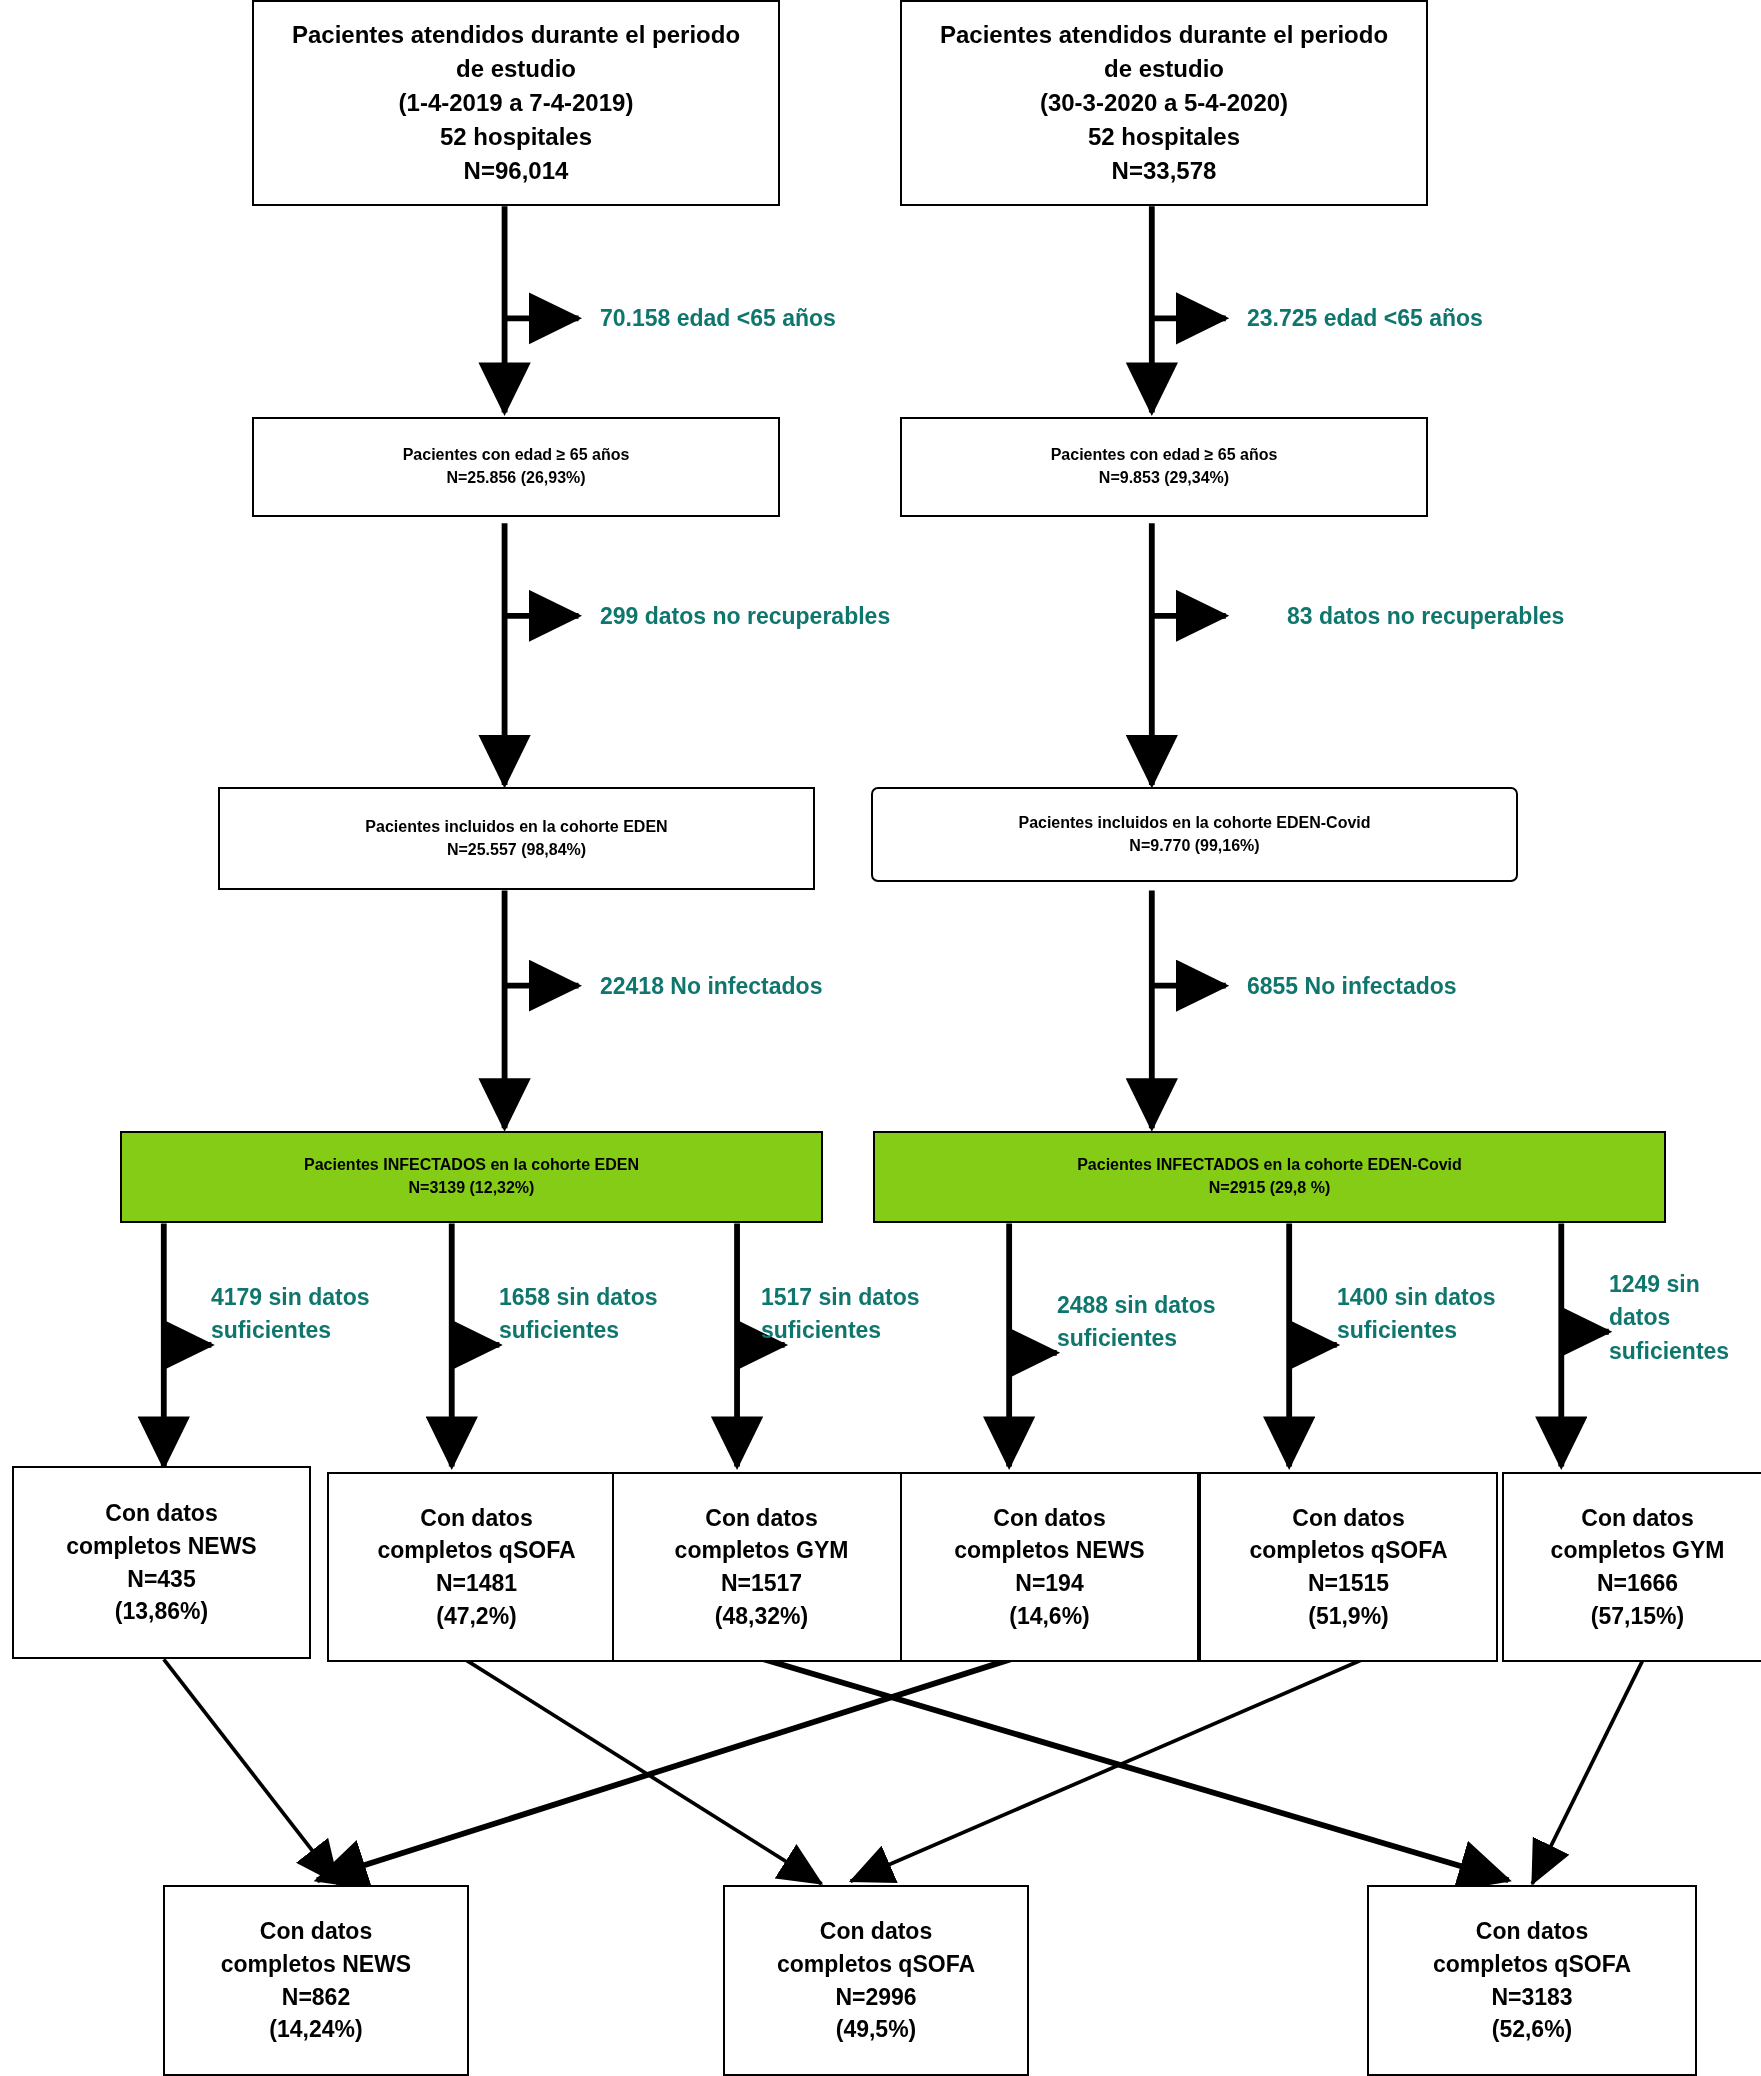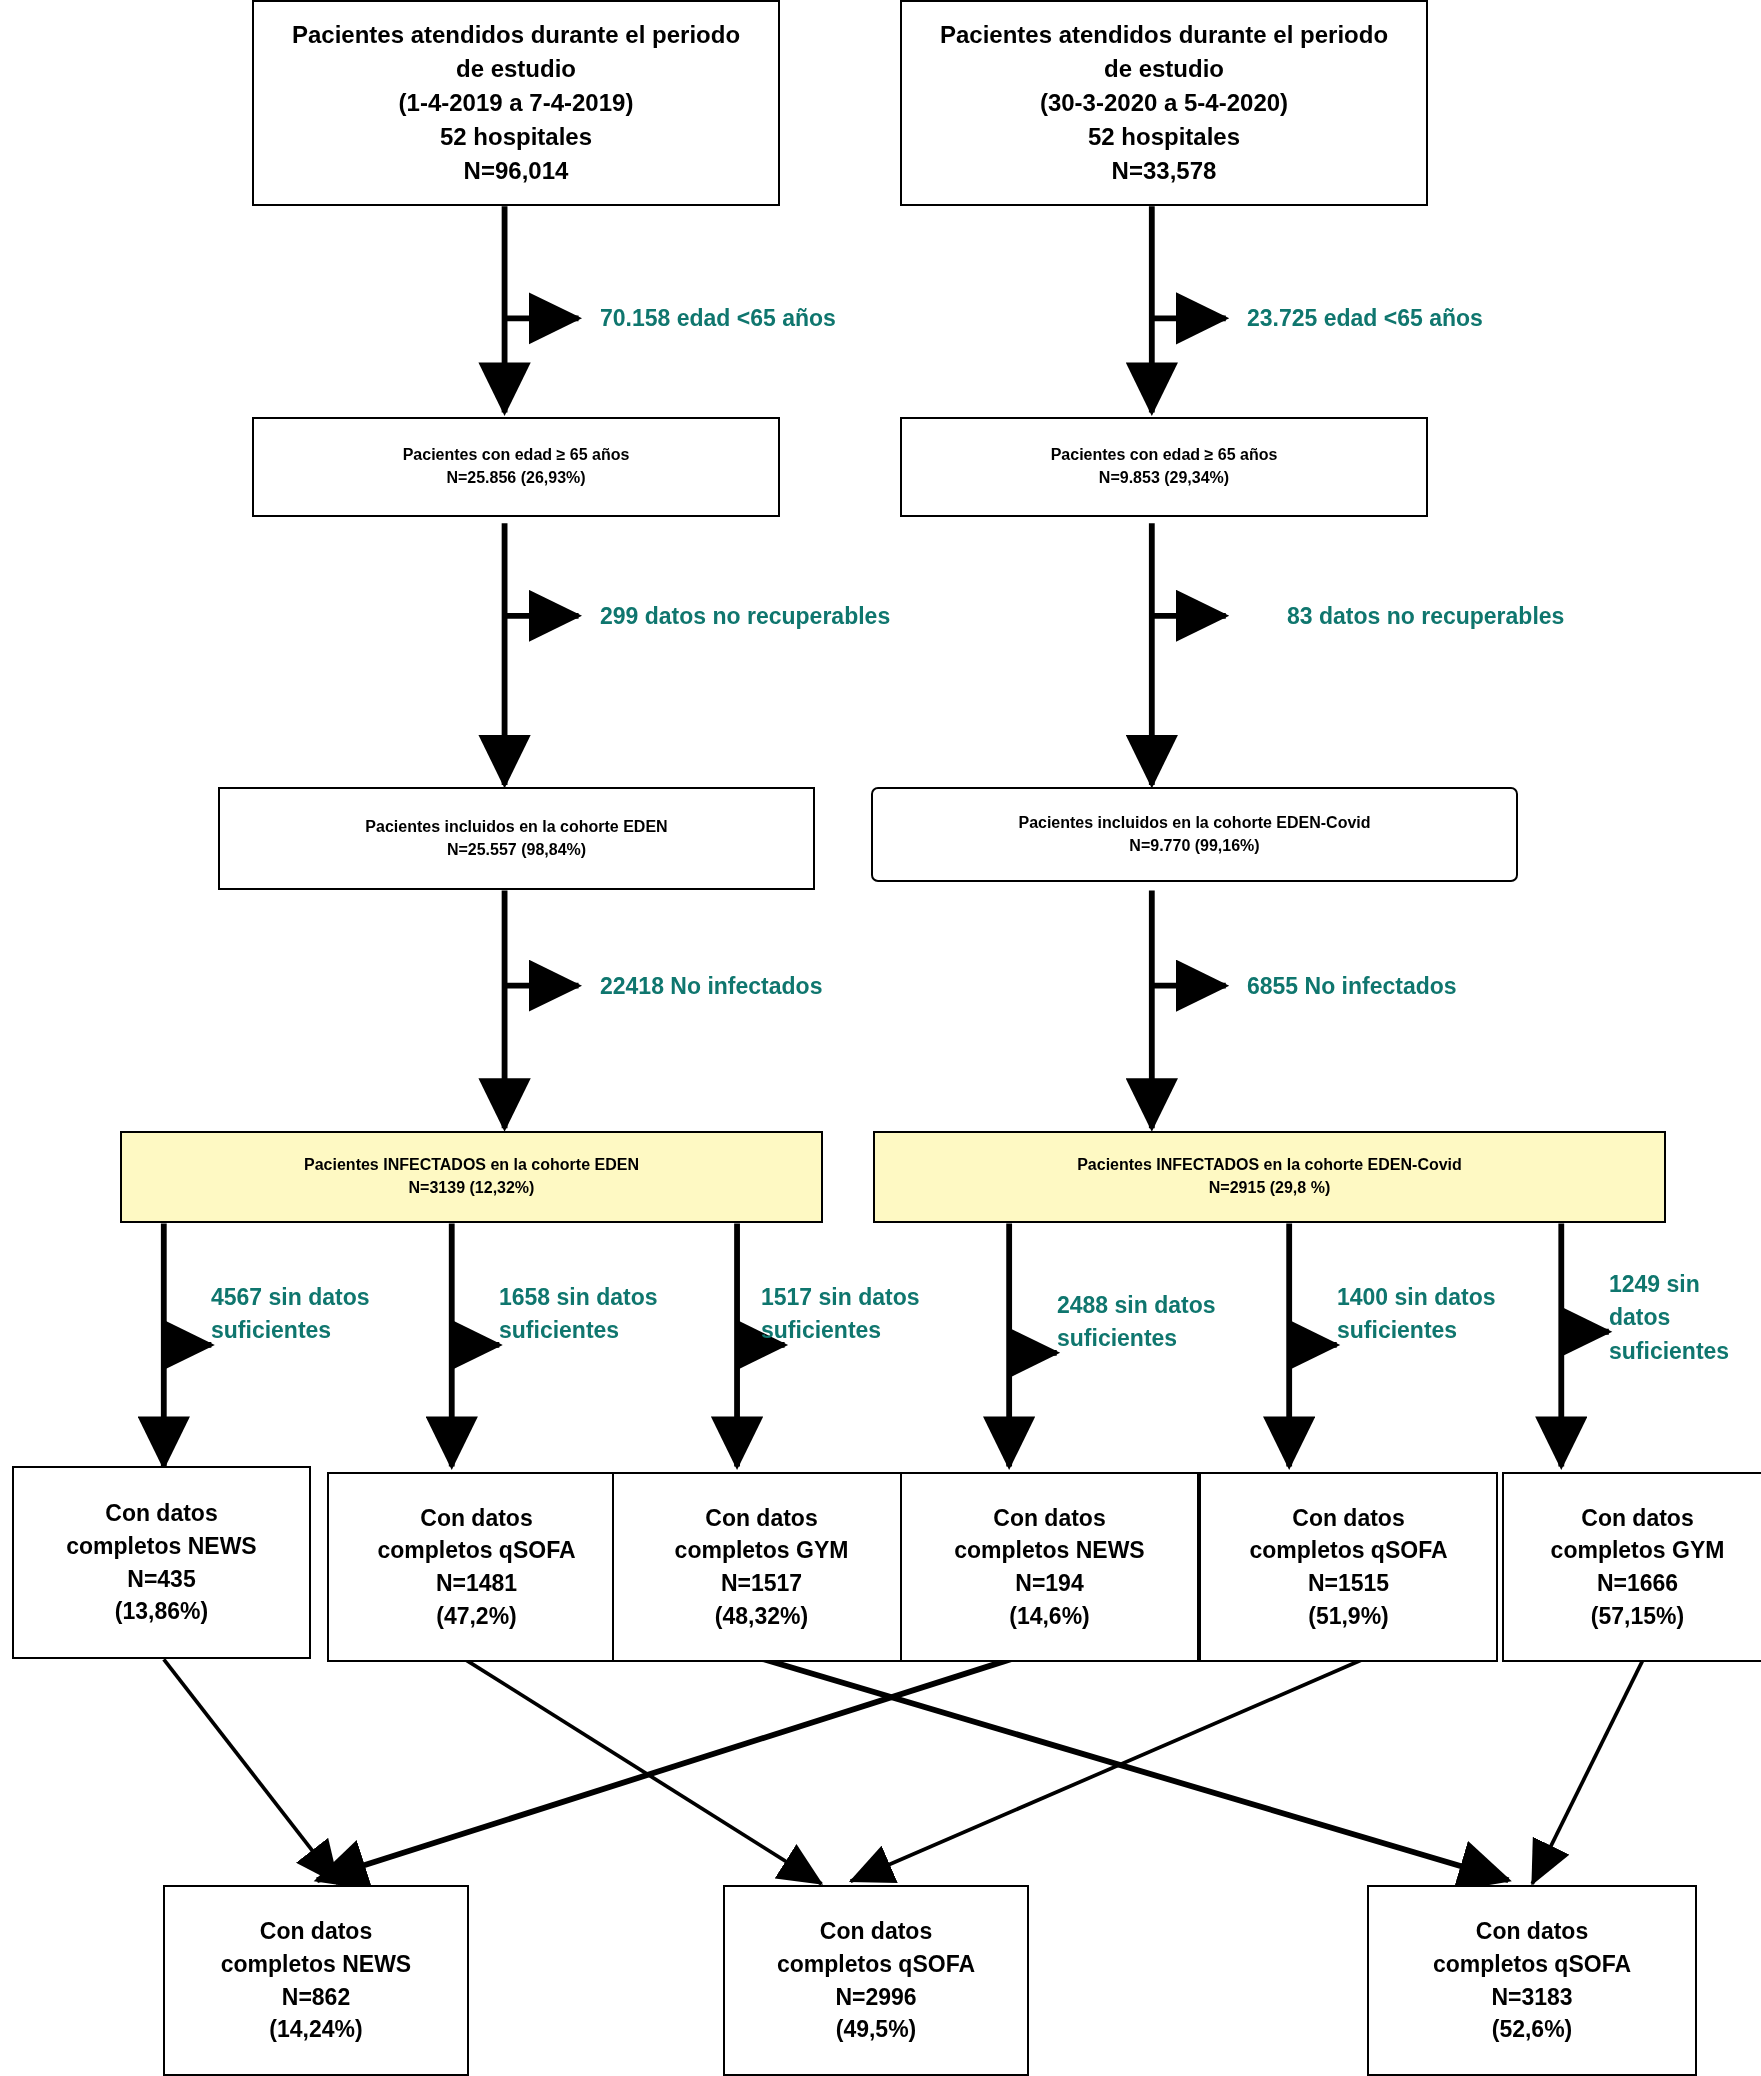--- a/index.html
+++ b/index.html
@@ -34,21 +34,21 @@
     flex-direction: column;
     align-items: center;
     justify-content: center;
     text-align: center;
     font-weight: bold;
     color: #000000;
     line-height: 1.42;
     margin-left: 12px;
   }
   .node.shaded {
-    background: #fef9c3;
+    background: #84cc16;
   }
   .node .ln {
     display: block;
     white-space: nowrap;
   }
   .fs-big   { font-size: 24px; }
   .fs-mid   { font-size: 16px; }
   .fs-small { font-size: 23px; }
 
   .edge-label {
@@ -192,21 +192,21 @@
   <div class="node shaded fs-mid" style="left:108px; top:1131px; width:703px; height:92px;">
     <span class="ln">Pacientes INFECTADOS en la cohorte EDEN</span>
     <span class="ln">N=3139 (12,32%)</span>
   </div>
 
   <div class="node shaded fs-mid" style="left:861px; top:1131px; width:793px; height:92px;">
     <span class="ln">Pacientes INFECTADOS en la cohorte EDEN-Covid</span>
     <span class="ln">N=2915 (29,8 %)</span>
   </div>
 
-  <div class="edge-label" style="left:211px; top:1281px; width:159px;">4567 sin datos
+  <div class="edge-label" style="left:211px; top:1281px; width:159px;">4179 sin datos
 suficientes</div>
   <div class="edge-label" style="left:499px; top:1281px; width:159px;">1658 sin datos
 suficientes</div>
   <div class="edge-label" style="left:761px; top:1281px; width:159px;">1517 sin datos
 suficientes</div>
   <div class="edge-label" style="left:1057px; top:1289px; width:159px;">2488 sin datos
 suficientes</div>
   <div class="edge-label" style="left:1337px; top:1281px; width:159px;">1400 sin datos
 suficientes</div>
   <div class="edge-label" style="left:1609px; top:1268px; width:143px;">1249 sin

